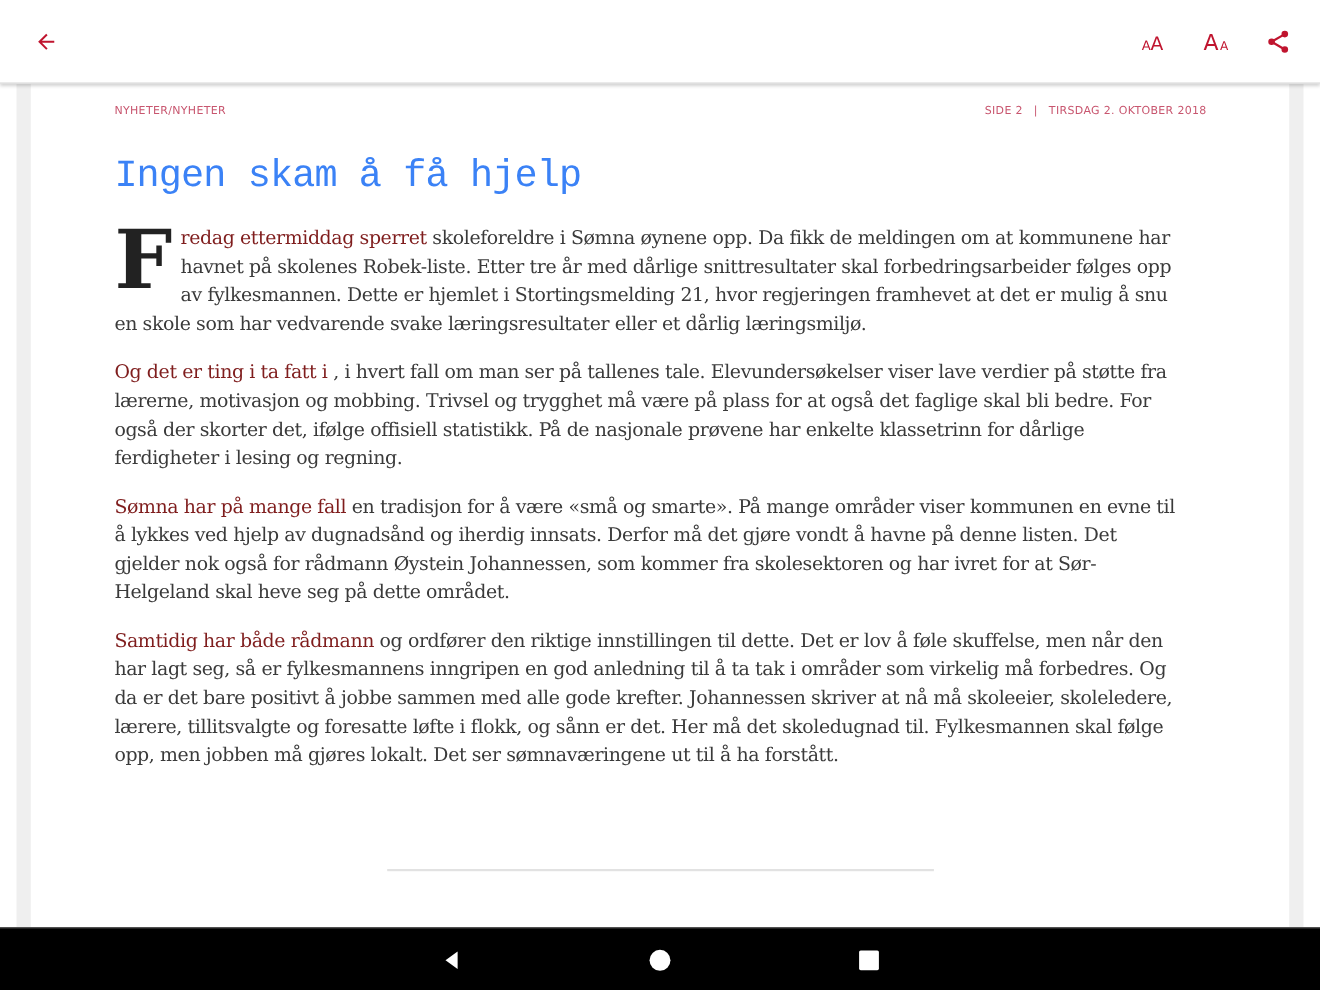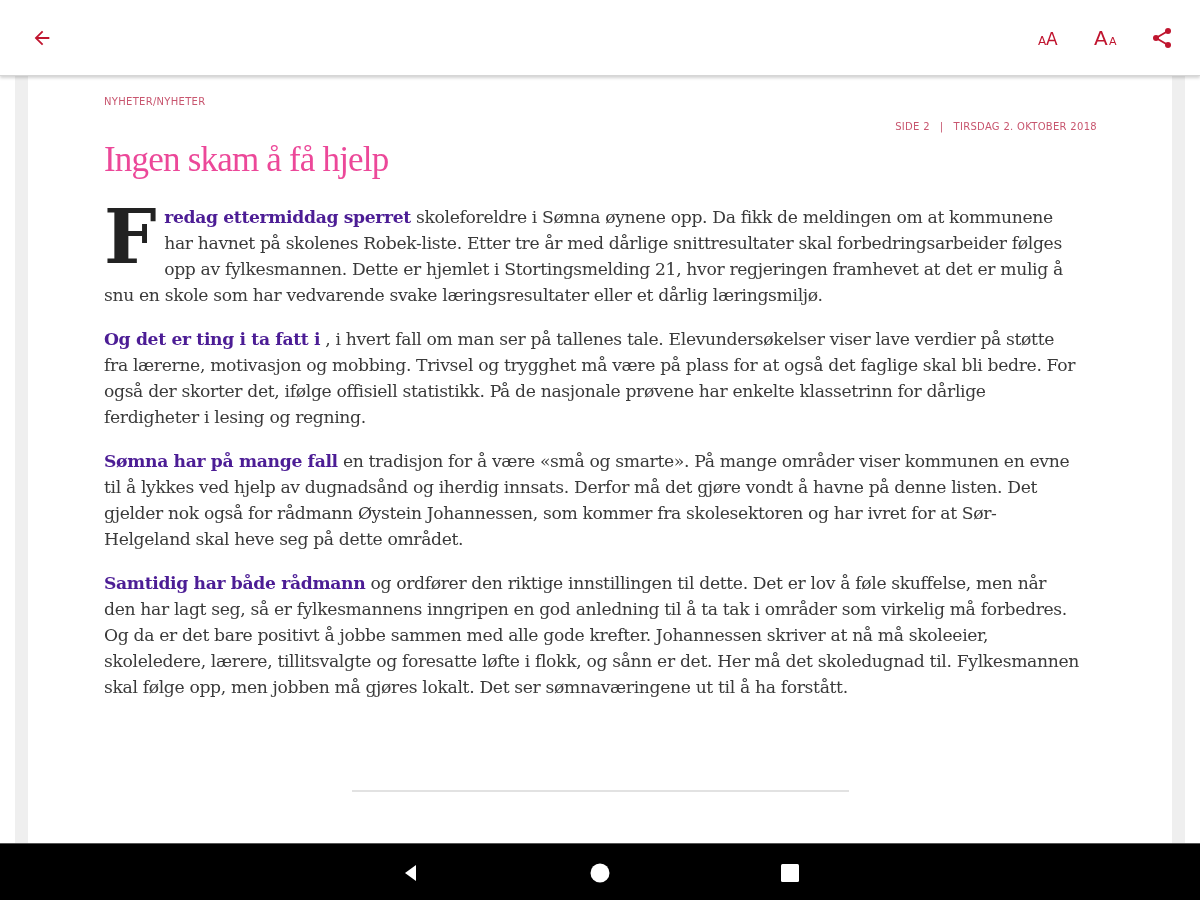--- a/index.html
+++ b/index.html
@@ -26,35 +26,35 @@
   }
   .side-strip { position: absolute; top: 0; width: 13px; height: 767px; background: #efefef; }
   .side-strip.left { left: 15px; }
   .side-strip.right { left: 1172px; }
 
   .meta-left, .meta-right {
     position: absolute; top: 20px; font-family: "DejaVu Sans", sans-serif;
     font-size: 10px; letter-spacing: 0.3px; color: #c8566f; text-transform: uppercase;
   }
   .meta-left { left: 104px; }
-  .meta-right { right: 103px; display: flex; gap: 10px; margin-top: 25px; }
+  .meta-right { right: 103px; display: flex; gap: 10px; }
 
   .headline {
     position: absolute; left: 104px; top: 64px;
-    font-family: Liberation Serif, serif; font-size: 35px; font-weight: normal;
-    color: #ec4899; letter-spacing: -0.8px;
+    font-family: Liberation Mono, monospace; font-size: 35px; font-weight: normal;
+    color: #3b82f6; letter-spacing: -0.8px;
   }
 
   .article {
     position: absolute; left: 104px; top: 128px; width: 975px;
     font-family: "DejaVu Serif", serif; font-size: 17.2px; line-height: 26px;
     color: #3a3a3a; letter-spacing: -0.35px;
   }
   .article p { margin-bottom: 18px; }
-  .article b { color: #4c1d95; font-weight: bold; }
+  .article b { color: #7f1d1d; font-weight: normal; }
   .dropcap {
     float: left; font-family: "DejaVu Serif", serif; font-weight: bold;
     font-size: 74px; line-height: 62px; color: #222; margin: 2px 8px 0 0; height: 64px;
   }
 
   .divider {
     position: absolute; left: 352px; top: 714px; width: 497px; height: 2px; background: #e2e2e2;
   }
 
   .navbar {

